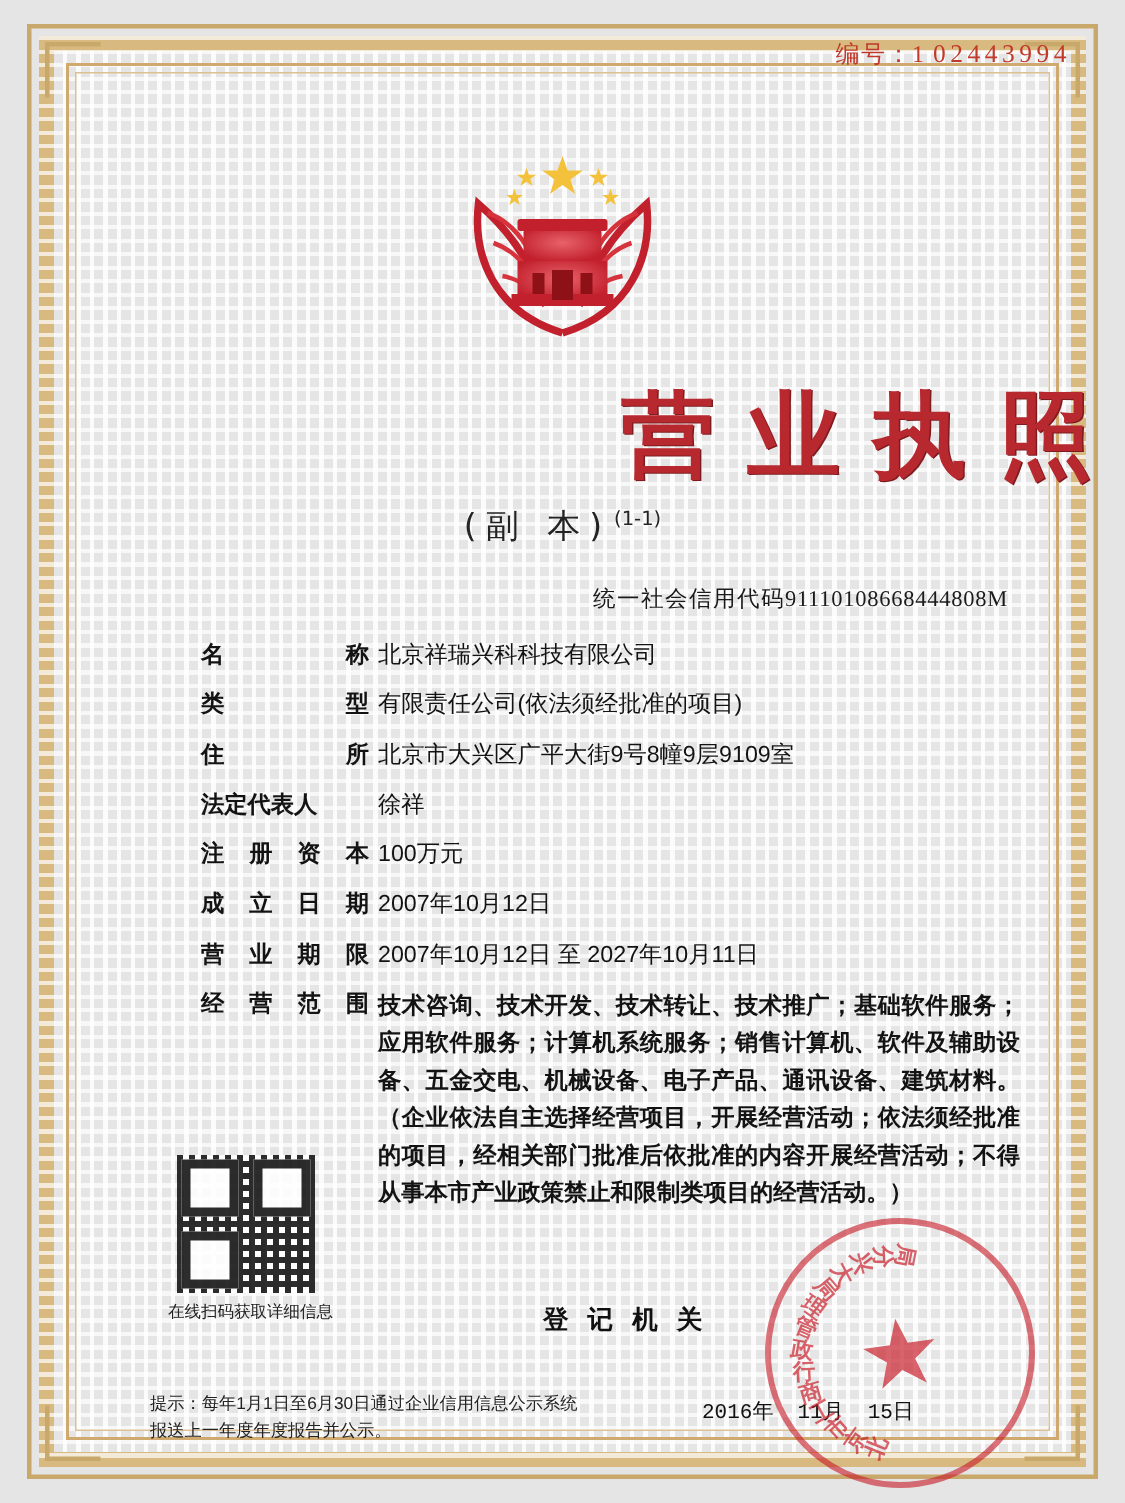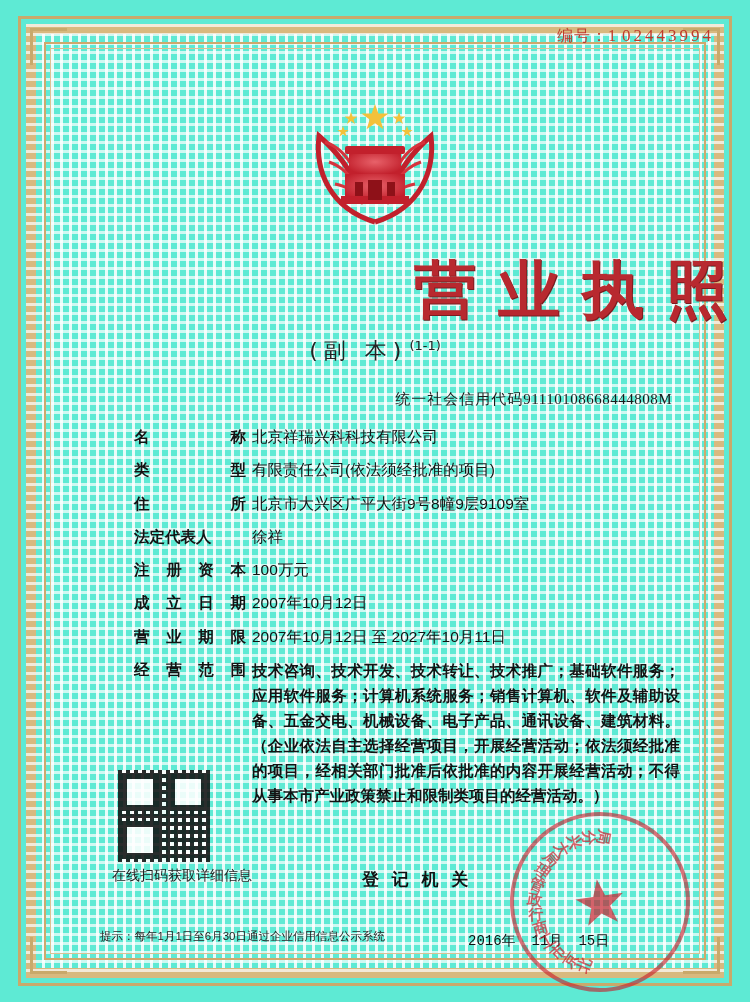--- a/index.html
+++ b/index.html
@@ -11,21 +11,21 @@
     width: 750px;
     height: 1002px;
     font-family: "Liberation Sans", sans-serif;
     position: relative;
     overflow: hidden;
   }
 
   .page {
     position: absolute;
     inset: 0;
-    background: #5eead4;
+    background: #e5e5e5;
   }
 
   
   .frame-outer {
     position: absolute;
     left: 18px; top: 16px; right: 18px; bottom: 16px;
     border: 3px solid #c9a96b;
     box-sizing: border-box;
   }
   .frame-pattern {
@@ -209,21 +209,21 @@
   .qr::after { right: 3px; top: 3px; }
   .qr-inner {
     position: absolute;
     left: 3px; bottom: 3px;
     width: 26px; height: 26px;
     border: 6px solid #111;
     background: #fff;
   }
   .qr-caption {
     margin-top: 5px;
-    font-size: 14px;
+    font-size: 11px;
     color: #222;
     white-space: nowrap;
   }
 
   
   .notice {
     position: absolute;
     left: 100px;
     top: 928px;
     width: 350px;
@@ -429,20 +429,21 @@
 
   <div class="qr-block">
     <div class="qr">
       <div class="qr-inner"></div>
     </div>
     <div class="qr-caption">在线扫码获取详细信息</div>
   </div>
 
   <div class="notice">
     <div>提示：每年1月1日至6月30日通过企业信用信息公示系统</div>
+    <div>报送上一年度年度报告并公示。</div>
   </div>
 
   <div class="registrar">登 记 机 关</div>
 
   <div class="date-line">
     <span class="num">2016</span><span>年</span><span class="sp"></span><span class="num">11</span><span>月</span><span class="sp"></span><span class="num">15</span><span>日</span>
   </div>
 
   <div class="seal">
     <div class="star">

